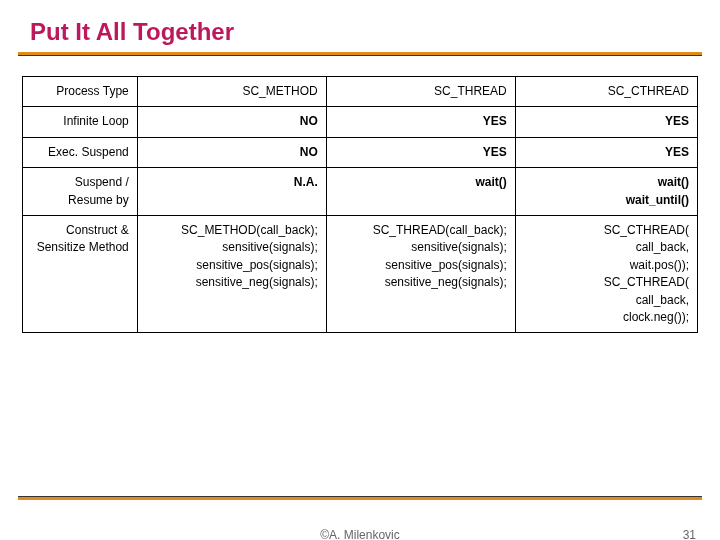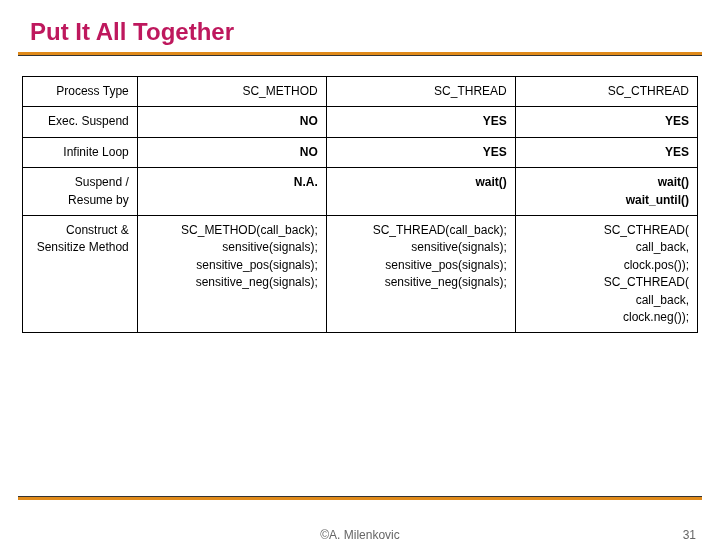--- a/index.html
+++ b/index.html
@@ -98,42 +98,42 @@
         <col class="c3">
     </colgroup>
     <tbody>
         <tr>
       <td class="rowlabel">Process Type</td>
       <td class="hdr">SC_METHOD</td>
       <td class="hdr">SC_THREAD</td>
       <td class="hdr">SC_CTHREAD</td>
     </tr>
     <tr>
-      <td class="rowlabel">Exec. Suspend</td>
+      <td class="rowlabel">Infinite Loop</td>
       <td class="val">NO</td>
       <td class="val">YES</td>
       <td class="val">YES</td>
     </tr>
     <tr>
-      <td class="rowlabel">Infinite Loop</td>
+      <td class="rowlabel">Exec. Suspend</td>
       <td class="val">NO</td>
       <td class="val">YES</td>
       <td class="val">YES</td>
     </tr>
     <tr>
       <td class="rowlabel">Suspend / Resume by</td>
       <td class="val">N.A.</td>
       <td class="val">wait()</td>
       <td class="val">wait()<br>wait_until()</td>
     </tr>
     <tr>
       <td class="rowlabel">Construct &amp; Sensitize Method</td>
       <td class="codecell">SC_METHOD(<span class="italic">call_back</span>);<br>sensitive(<span class="italic">signals</span>);<br>sensitive_pos(<span class="italic">signals</span>);<br>sensitive_neg(<span class="italic">signals</span>);</td>
       <td class="codecell">SC_THREAD(<span class="italic">call_back</span>);<br>sensitive(<span class="italic">signals</span>);<br>sensitive_pos(<span class="italic">signals</span>);<br>sensitive_neg(<span class="italic">signals</span>);</td>
-      <td class="codecell">SC_CTHREAD(<br><span class="italic">call_back</span>,<br><span class="italic">clock.pos()</span>);<br>SC_CTHREAD(<br><span class="italic">call_back</span>,<br><span class="italic">clock.neg()</span>);</td>
+      <td class="codecell">SC_CTHREAD(<br><span class="italic">call_back</span>,<br><span class="italic">wait.pos()</span>);<br>SC_CTHREAD(<br><span class="italic">call_back</span>,<br><span class="italic">clock.neg()</span>);</td>
     </tr>
   </tbody>
     </table>
 </div>
 
 <div class="footer-rule">
   <div class="footer-black"></div>
   <div class="footer-orange"></div>
 </div>
 

